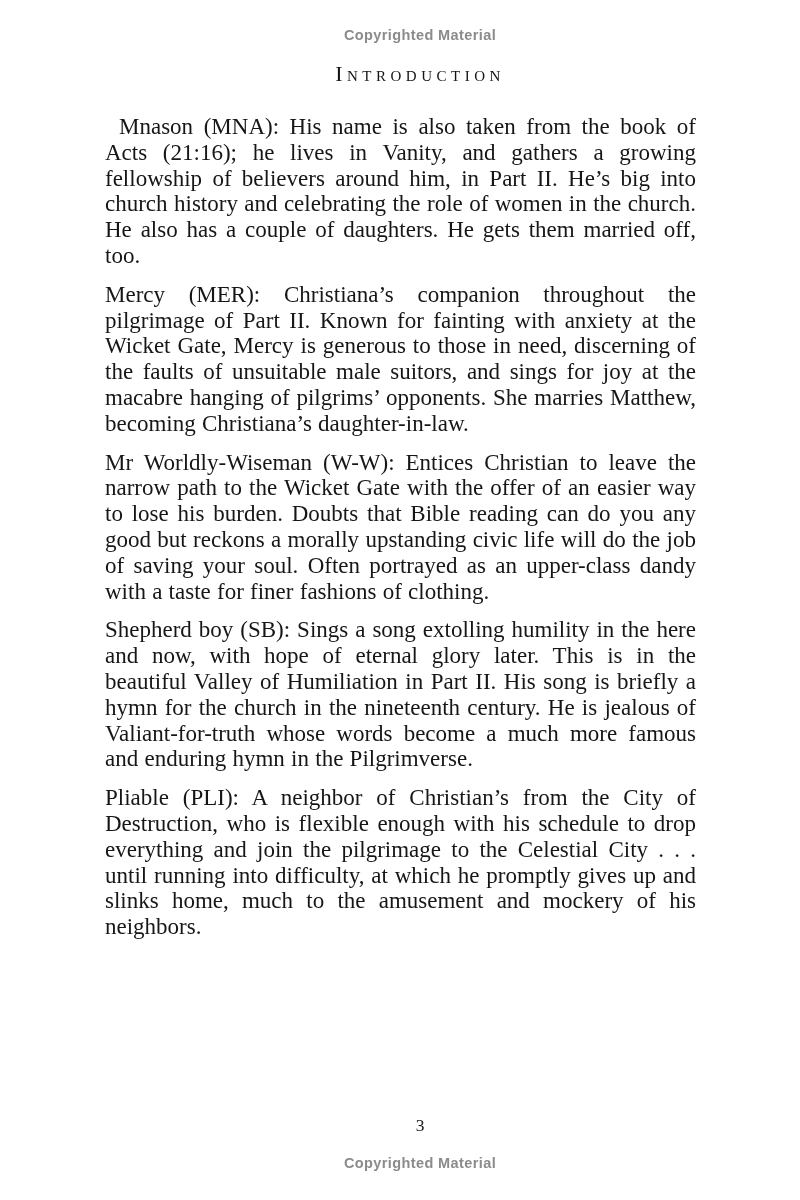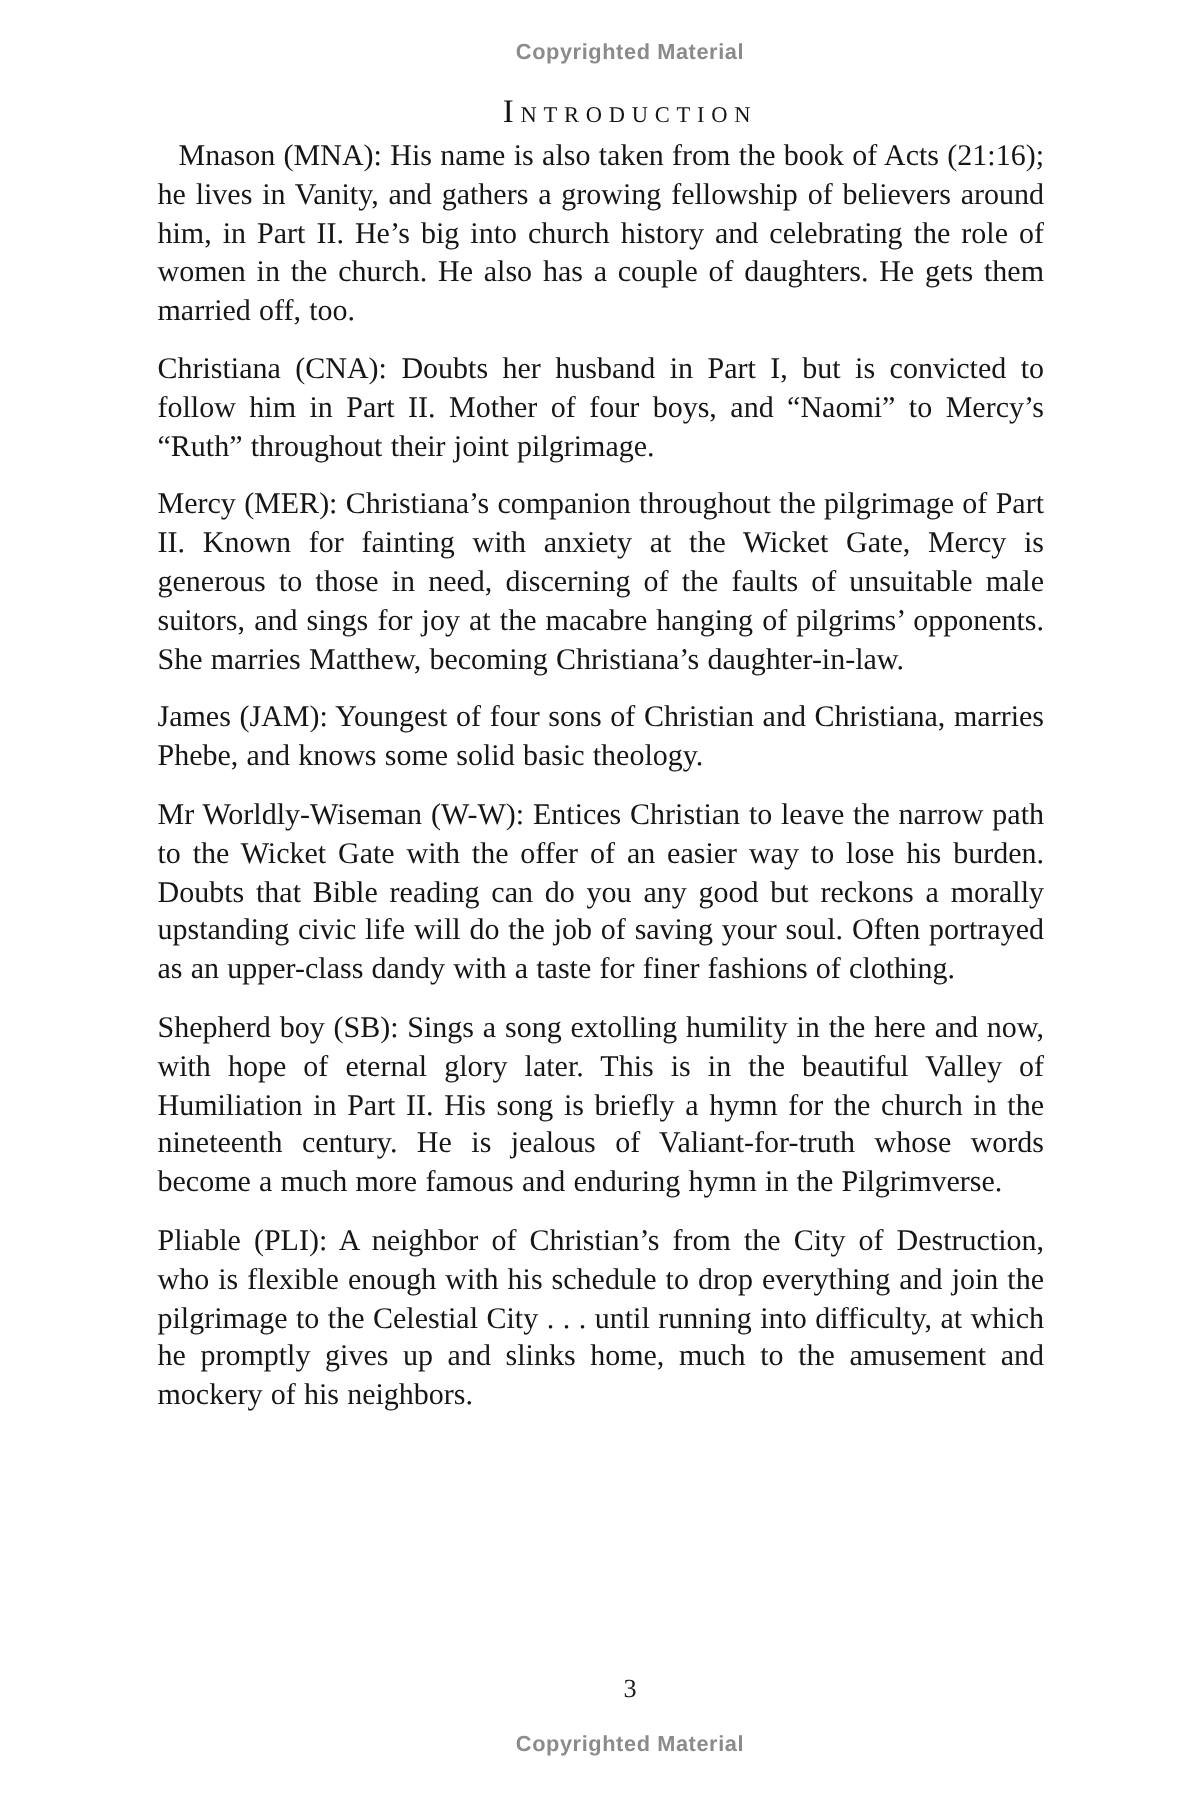--- a/index.html
+++ b/index.html
@@ -39,24 +39,24 @@
     text-align: center;
     font-family: "Liberation Serif", serif;
     font-variant: small-caps;
     font-weight: normal;
     font-size: 22px;
     letter-spacing: 4.5px;
     color: #141414;
   }
   .body-text {
     position: absolute;
-    top: 92px;
+    top: 114px;
     left: 105px;
     width: 591px;
-    font-size: 20px;
+    font-size: 23px;
     line-height: 25.8px;
     text-align: justify;
   }
   .body-text p {
     margin: 0 0 13px 0;
     word-spacing: 0.5px;
   }
   .body-text p.first-para {
     text-indent: 14px;
   }
@@ -74,23 +74,21 @@
 <body>
 
 <div class="page">
 
   <div class="watermark top">Copyrighted Material</div>
 
   <h1 class="chapter-heading">Introduction</h1>
 
   <div class="body-text">
     <p class="first-para">Mnason (MNA): His name is also taken from the book of Acts (21:16); he lives in Vanity, and gathers a growing fellowship of believers around him, in Part II. He’s big into church history and celebrating the role of women in the church. He also has a couple of daughters. He gets them married off, too.</p>
-    <p>Christiana (CNA): Doubts her husband in Part I, but is convicted to follow him in Part II. Mother of four boys, and “Naomi” to Mercy’s “Ruth” throughout their joint pilgrimage.</p>
     <p>Mercy (MER): Christiana’s companion throughout the pilgrimage of Part II. Known for fainting with anxiety at the Wicket Gate, Mercy is generous to those in need, discerning of the faults of unsuitable male suitors, and sings for joy at the macabre hanging of pilgrims’ opponents. She marries Matthew, becoming Christiana’s daughter-in-law.</p>
-    <p>James (JAM): Youngest of four sons of Christian and Christiana, marries Phebe, and knows some solid basic theology.</p>
     <p>Mr Worldly-Wiseman (W-W): Entices Christian to leave the narrow path to the Wicket Gate with the offer of an easier way to lose his burden. Doubts that Bible reading can do you any good but reckons a morally upstanding civic life will do the job of saving your soul. Often portrayed as an upper-class dandy with a taste for finer fashions of clothing.</p>
     <p>Shepherd boy (SB): Sings a song extolling humility in the here and now, with hope of eternal glory later. This is in the beautiful Valley of Humiliation in Part II. His song is briefly a hymn for the church in the nineteenth century. He is jealous of Valiant-for-truth whose words become a much more famous and enduring hymn in the Pilgrimverse.</p>
     <p>Pliable (PLI): A neighbor of Christian’s from the City of Destruction, who is flexible enough with his schedule to drop everything and join the pilgrimage to the Celestial City . . . until running into difficulty, at which he promptly gives up and slinks home, much to the amusement and mockery of his neighbors.</p>
   </div>
 
   <div class="page-number">3</div>
 
   <div class="watermark bottom">Copyrighted Material</div>
 
 </div>

